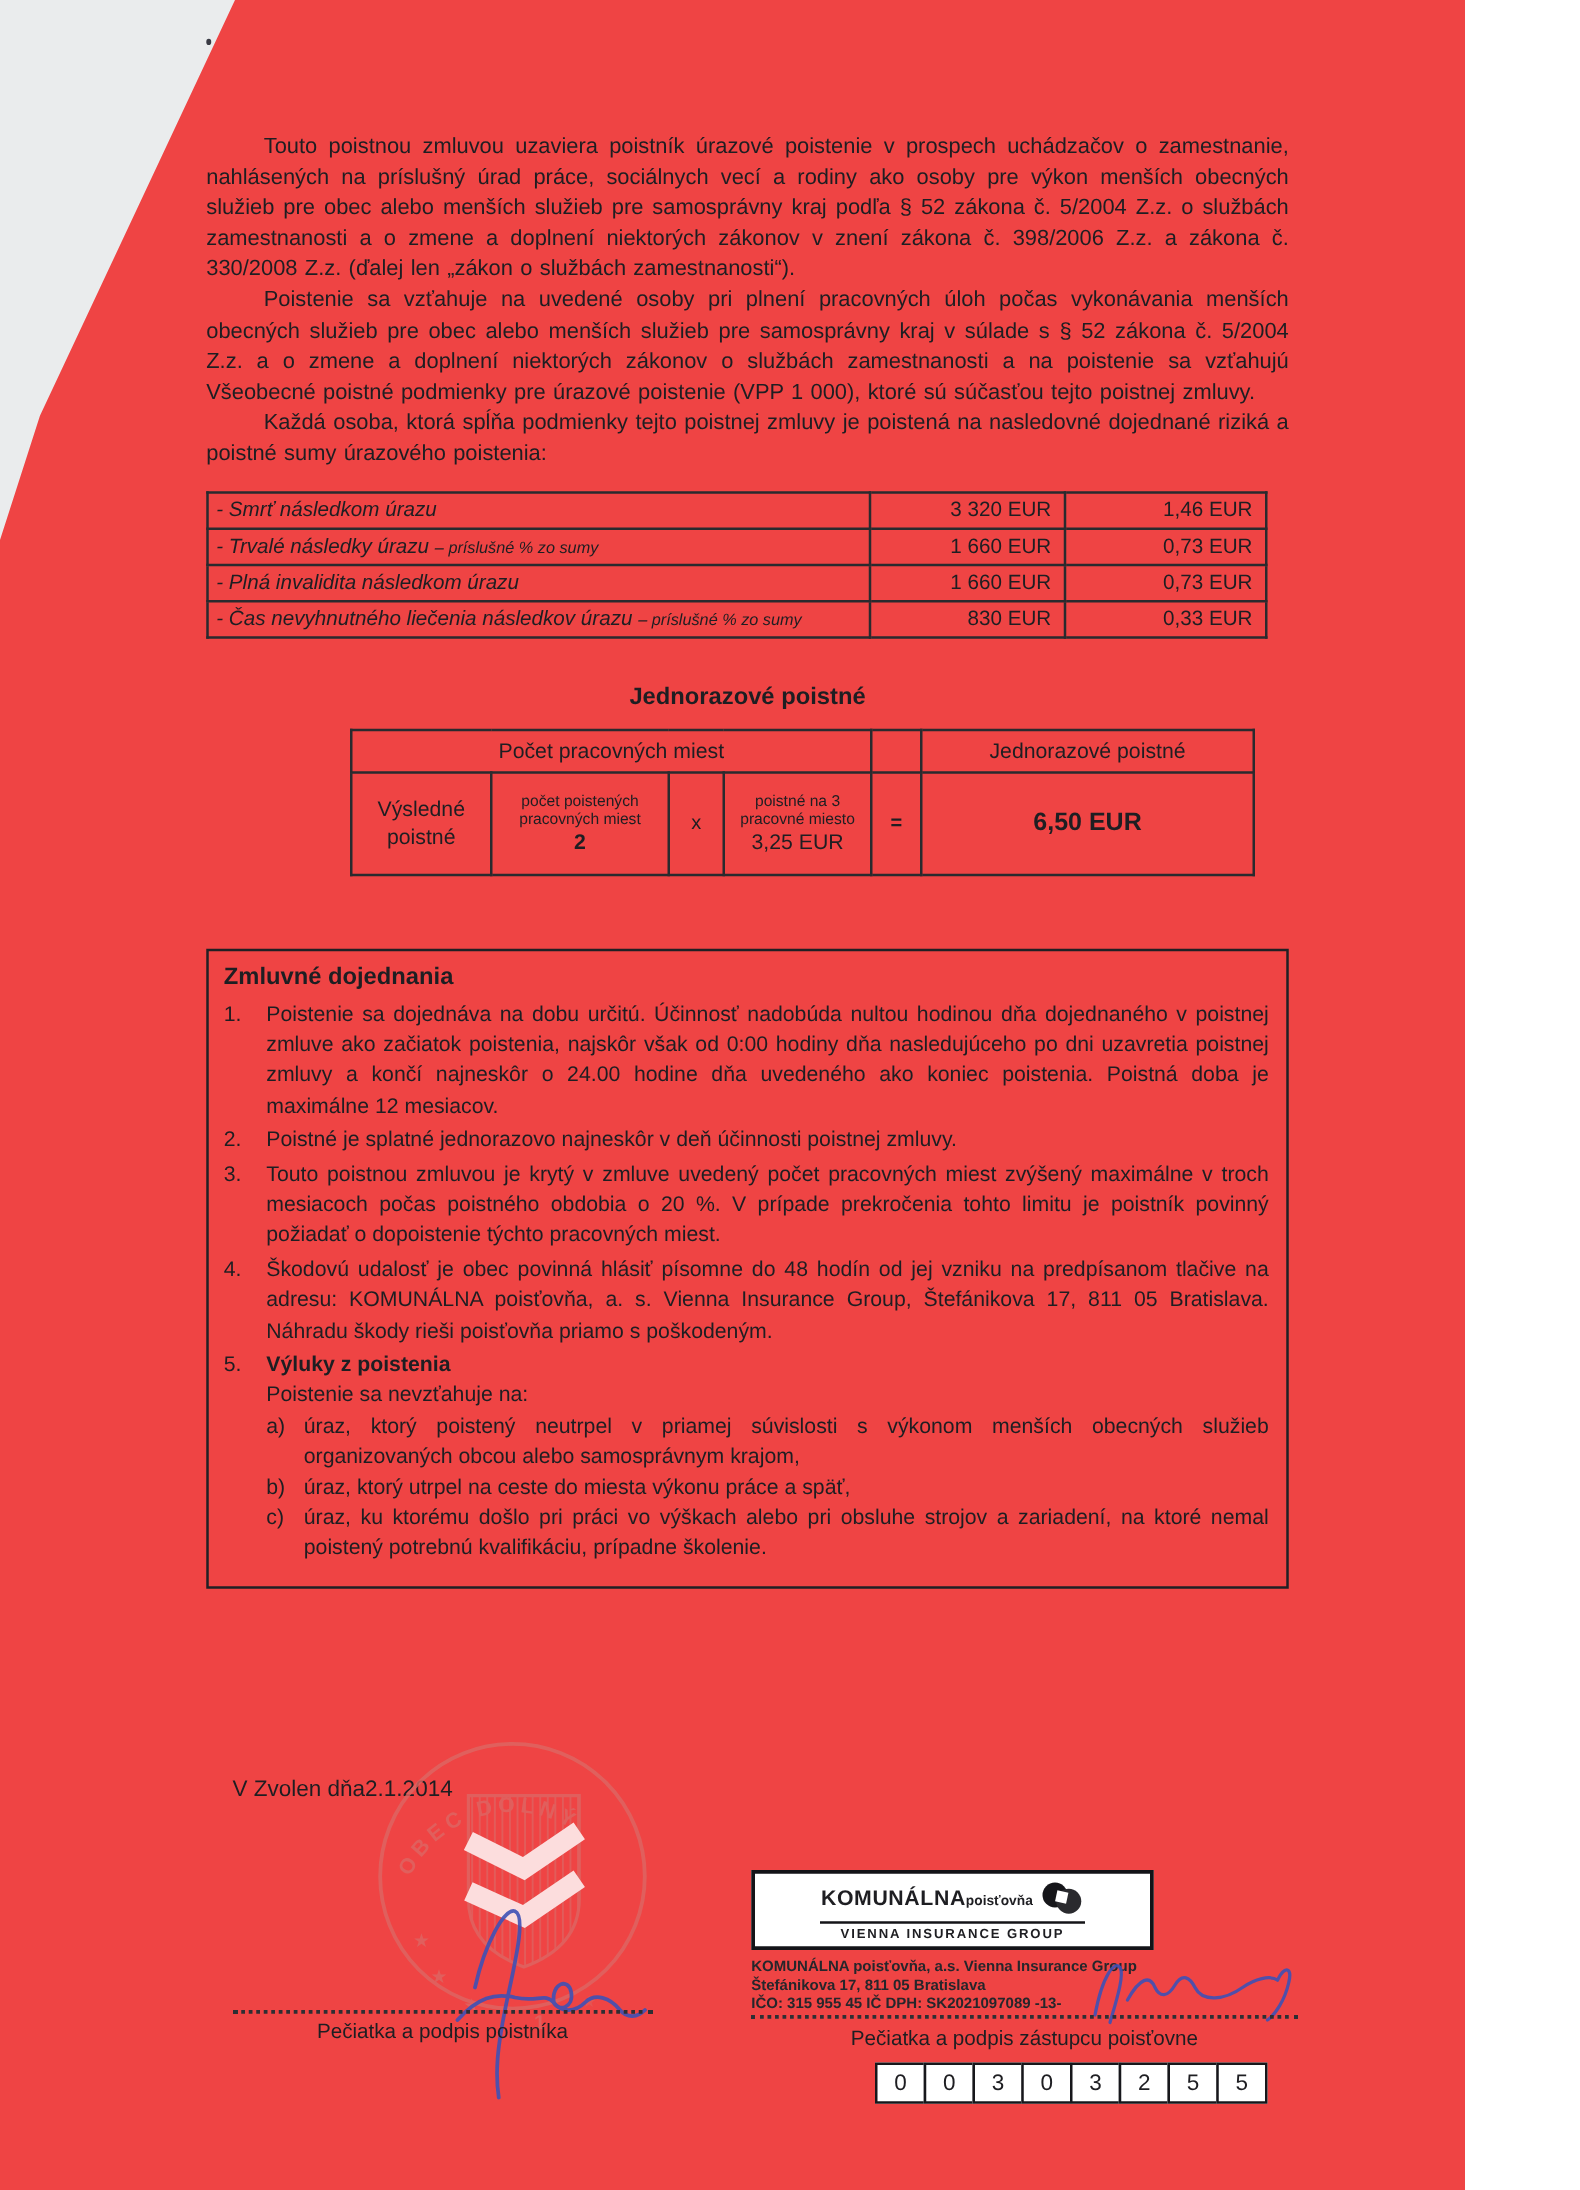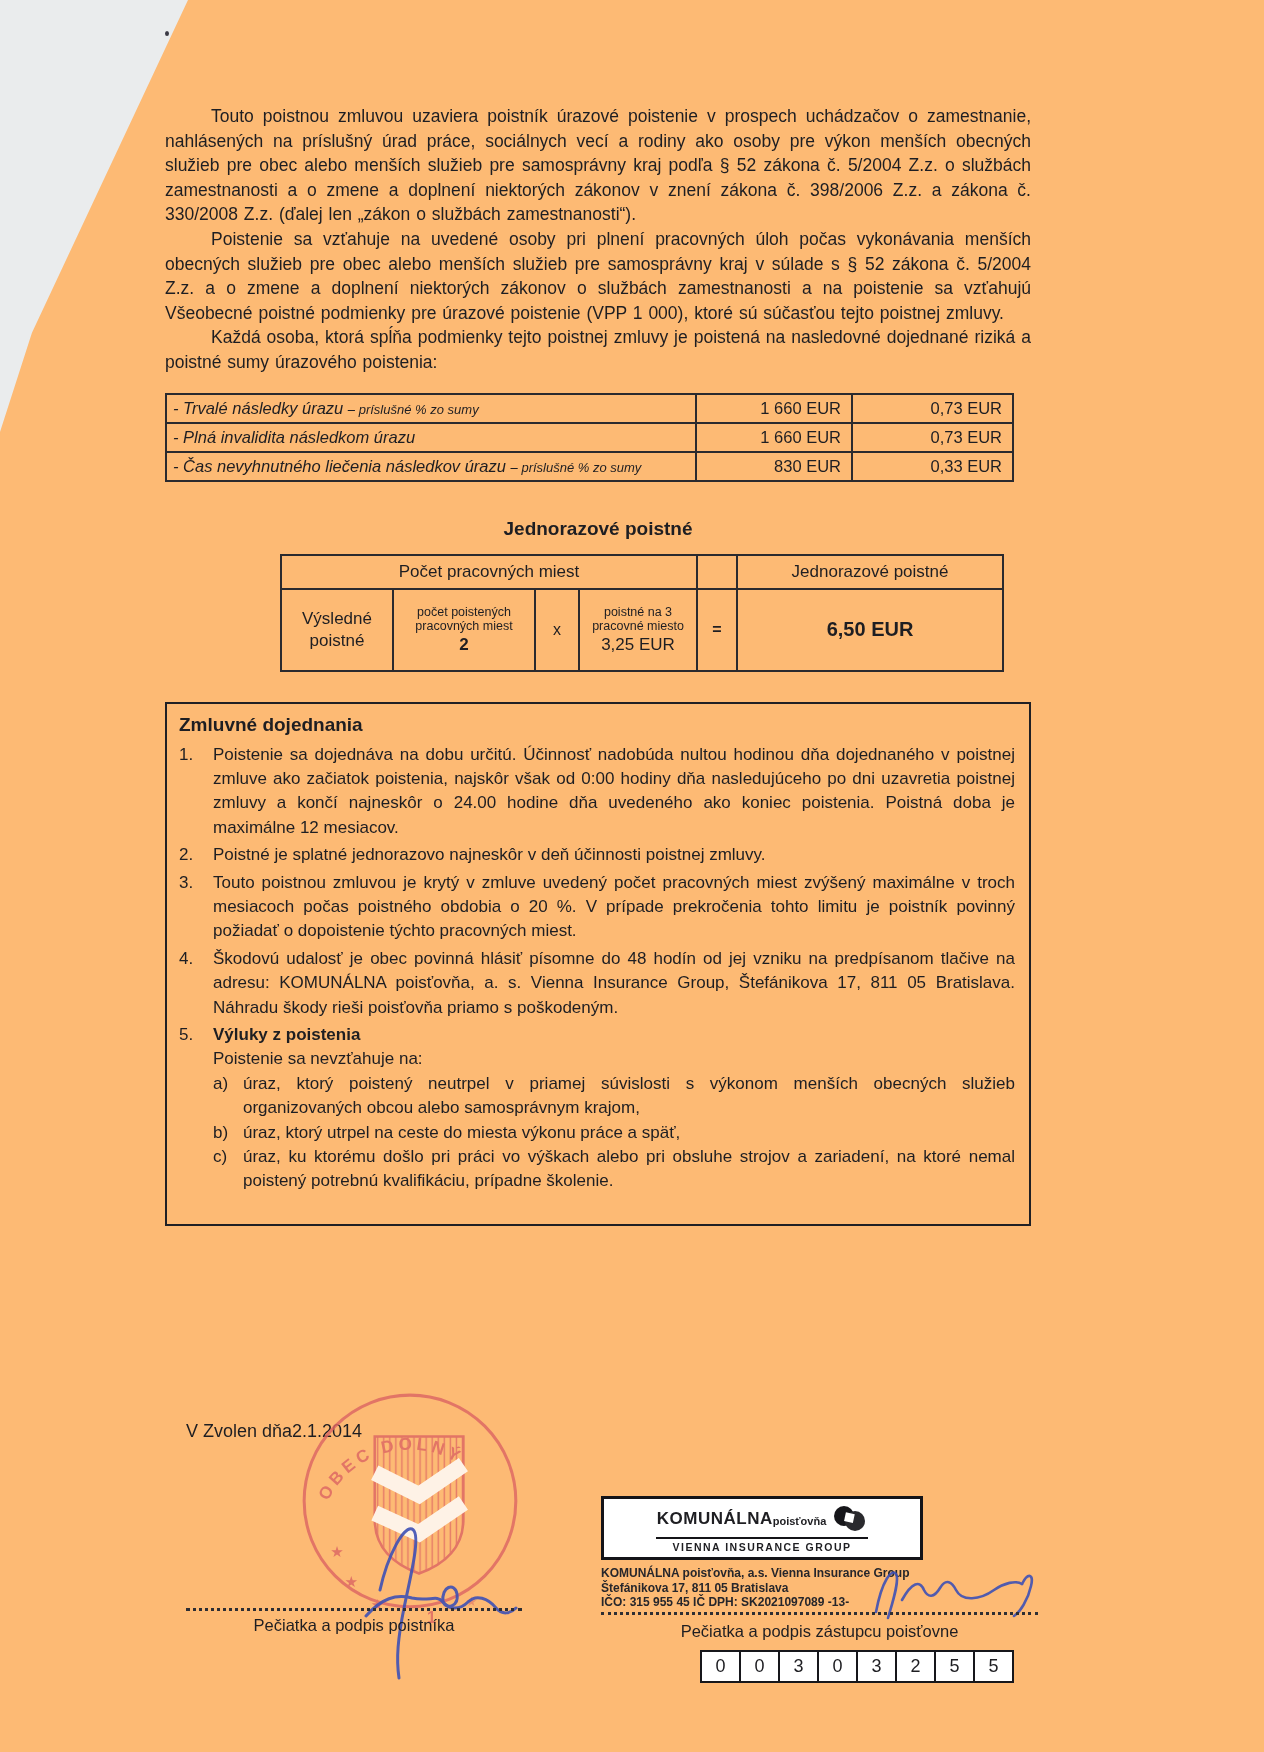--- a/index.html
+++ b/index.html
@@ -1,16 +1,16 @@
 <!DOCTYPE html>
 <html><head>
 <meta charset="utf-8">
 <style>
   html,body{margin:0;padding:0;background:#ffffff;}
-  .page{position:relative;width:1264px;height:1752px;background:#fdba74;
+  .page{position:relative;width:1172px;height:1752px;background:#ef4444;
         font-family:"Liberation Sans",sans-serif;color:#1e1e22;overflow:hidden;}
   .corner-artifact{position:absolute;left:0;top:0;width:188px;height:432px;
         background:#eaeced;clip-path:polygon(0 0,100% 0,17% 77%,0 100%);}
   .speck{position:absolute;left:165px;top:31px;width:4px;height:5px;background:#3a3a44;border-radius:50%;}
 
   .content{position:absolute;left:165px;top:104px;width:866px;}
   .para{margin:0;text-indent:46px;text-align:justify;font-size:17.5px;line-height:24.6px;word-spacing:1px;}
 
   table.risk{border-collapse:collapse;width:847px;margin-top:18px;table-layout:fixed;}
   table.risk td{border:2px solid #2a2a2e;font-size:16.5px;padding:1px 8px;height:25px;vertical-align:middle;}
@@ -24,21 +24,21 @@
   table.calc{border-collapse:collapse;margin-left:115px;width:722px;table-layout:fixed;}
   table.calc td{border:2px solid #2a2a2e;text-align:center;vertical-align:middle;padding:2px;}
   table.calc td.h{height:28px;font-size:17px;border-radius:11px;}
   table.calc td.b{height:76px;}
   table.calc .cap{font-size:12.5px;line-height:14.5px;display:block;}
   table.calc .val{font-size:17px;display:block;margin-top:1px;}
   table.calc .bold{font-weight:bold;}
   table.calc .big{font-size:20px;font-weight:bold;}
   table.calc .lblwrap{font-size:17px;line-height:22px;display:inline-block;width:92px;}
 
-  .agr-box{border:2.5px solid #202024;margin-top:30px;padding:8px 14px 30px 10px;}
+  .agr-box{border:2.5px solid #202024;margin-top:58px;padding:8px 14px 18px 10px;}
   .agr-title{font-size:19px;font-weight:bold;margin:2px 0 7px 2px;}
   .agr-item{display:flex;margin-top:3px;font-size:17px;line-height:24.4px;}
   .agr-num{width:34px;flex:none;padding-left:2px;}
   .agr-body{flex:1;text-align:justify;}
   .agr-sub{display:flex;}
   .sub-num{width:30px;flex:none;}
   .sub-body{flex:1;text-align:justify;}
   .bold{font-weight:bold;}
 
   .place-date{position:absolute;left:186px;top:1421px;font-size:18px;}
@@ -80,20 +80,25 @@
     <p class="para">Poistenie sa vzťahuje na uvedené osoby pri plnení pracovných úloh počas vykonávania menších obecných služieb pre obec alebo menších služieb pre samosprávny kraj v súlade s § 52 zákona č. 5/2004 Z.z. a o zmene a doplnení niektorých zákonov o službách zamestnanosti a na poistenie sa vzťahujú Všeobecné poistné podmienky pre úrazové poistenie (VPP 1 000), ktoré sú súčasťou tejto poistnej zmluvy.</p>
     <p class="para">Každá osoba, ktorá spĺňa podmienky tejto poistnej zmluvy je poistená na nasledovné dojednané riziká a poistné sumy úrazového poistenia:</p>
 
     <table class="risk">
       <colgroup>
           <col style="width:530px">
           <col style="width:156px">
           <col style="width:161px">
         </colgroup>
       <tbody>
+      <tr>
+        <td class="lbl"><span>- Smrť následkom úrazu</span> <span class="sfx"></span></td>
+        <td class="num">3 320 EUR</td>
+        <td class="num">1,46 EUR</td>
+      </tr>
       <tr>
         <td class="lbl"><span>- Trvalé následky úrazu</span> <span class="sfx">– príslušné % zo sumy</span></td>
         <td class="num">1 660 EUR</td>
         <td class="num">0,73 EUR</td>
       </tr>
       <tr>
         <td class="lbl"><span>- Plná invalidita následkom úrazu</span> <span class="sfx"></span></td>
         <td class="num">1 660 EUR</td>
         <td class="num">0,73 EUR</td>
       </tr>

